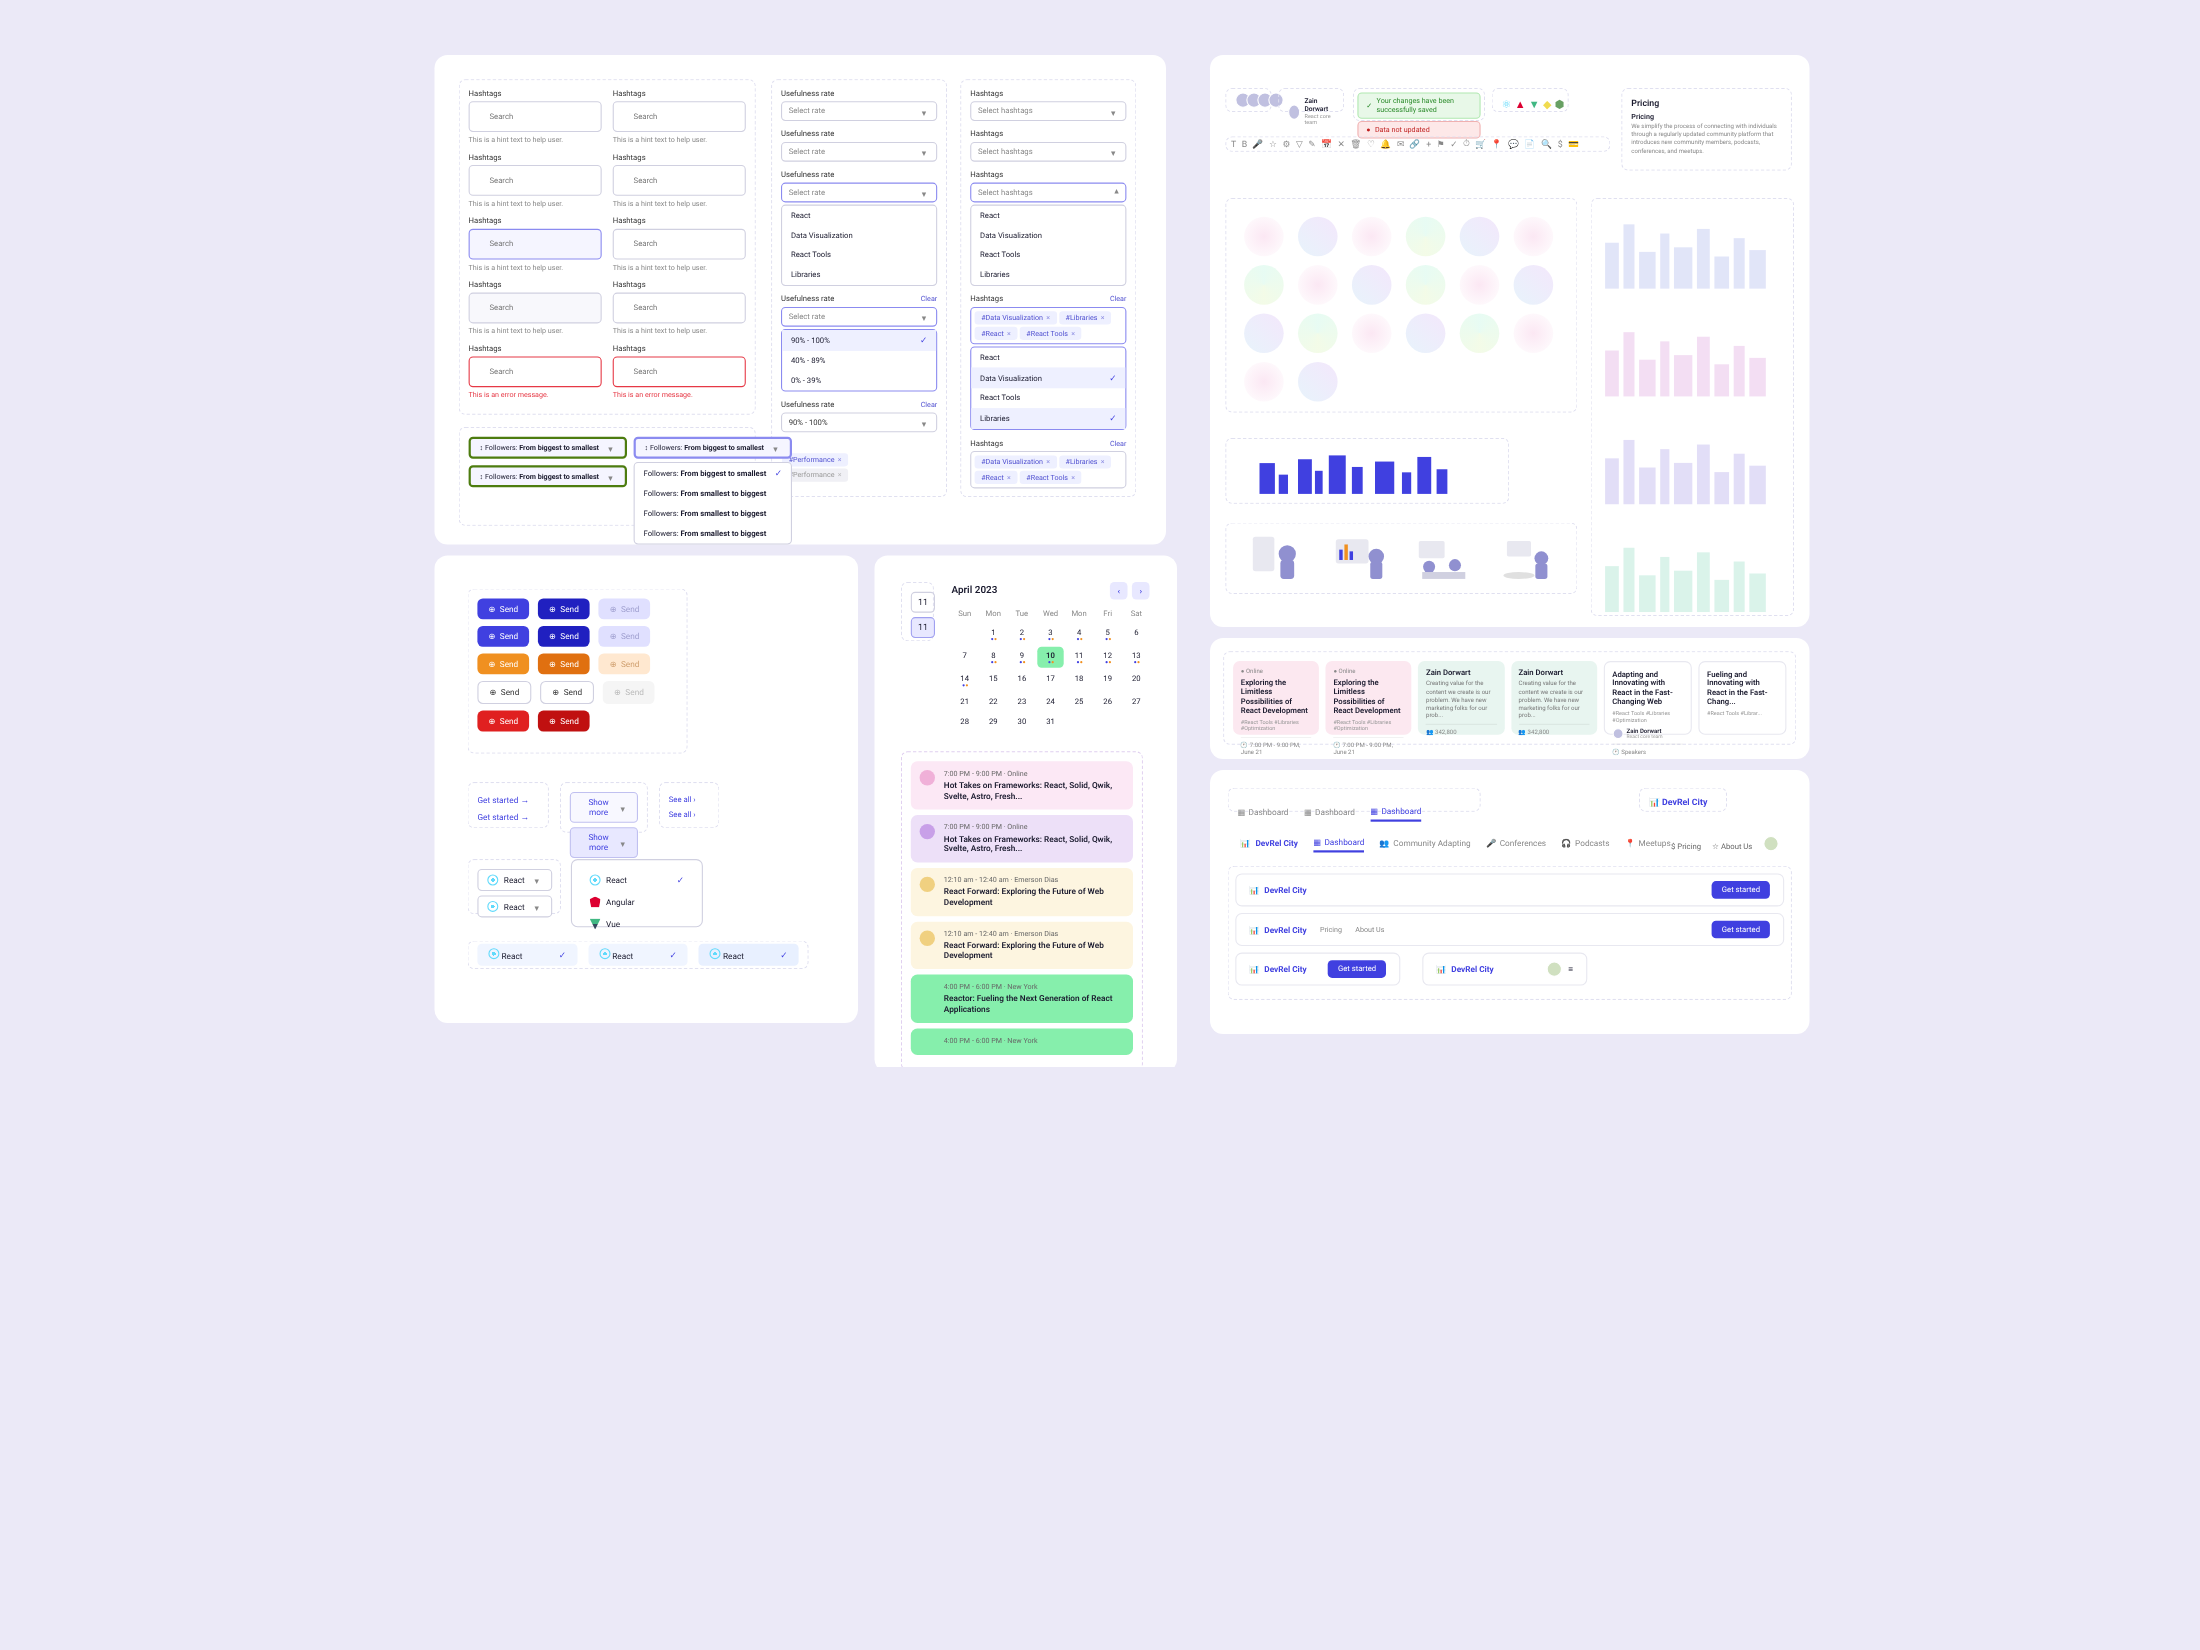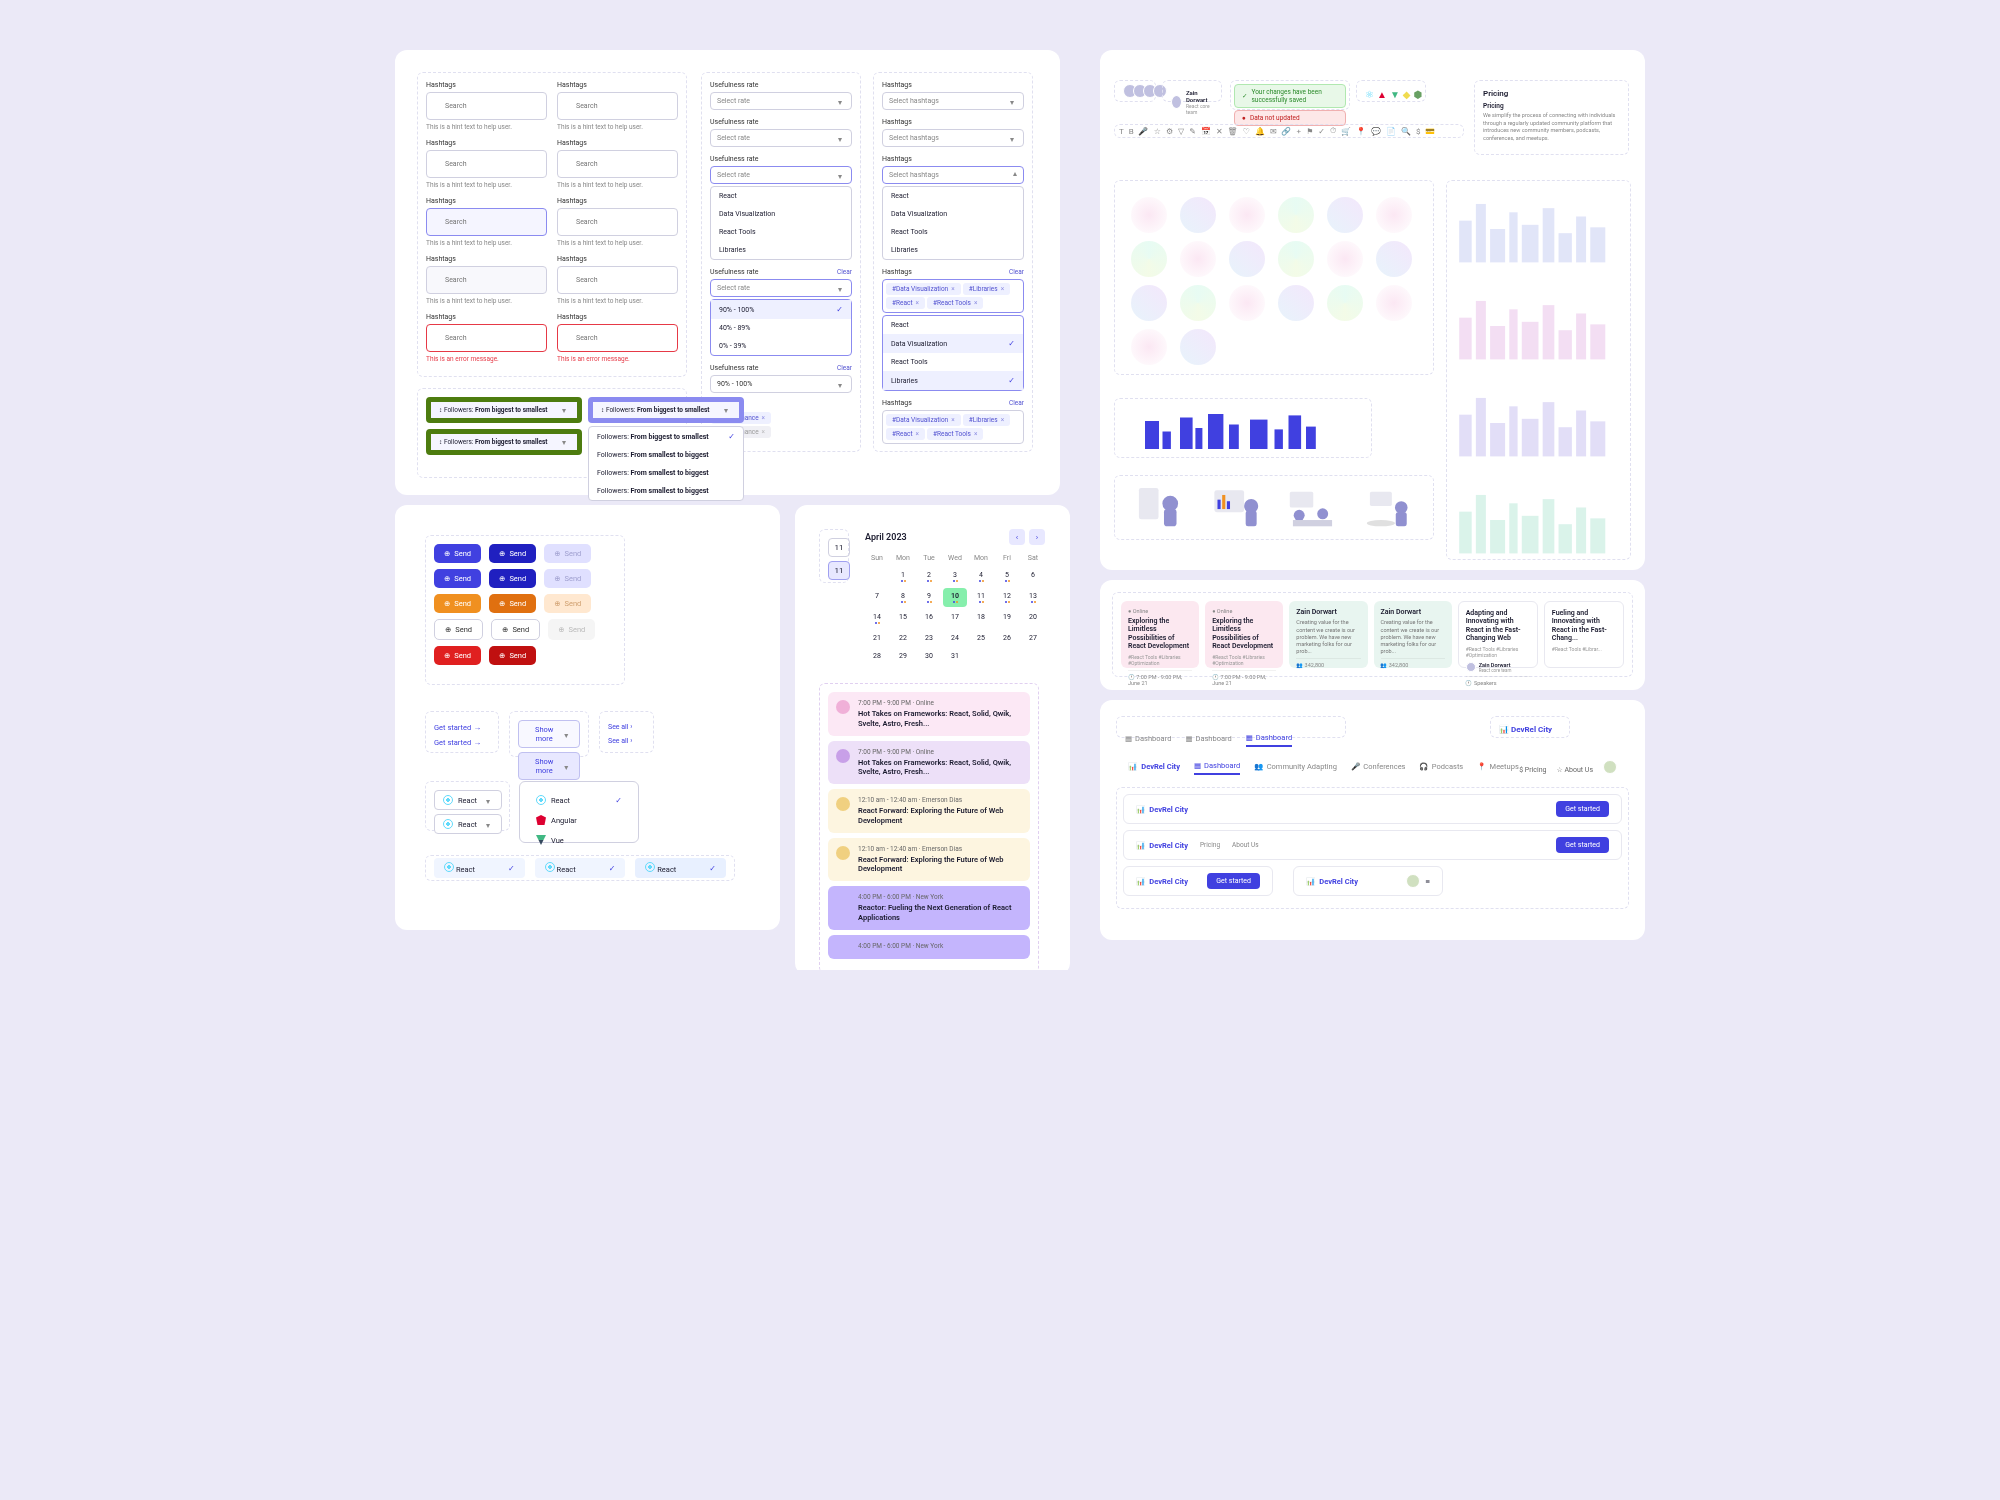--- a/index.html
+++ b/index.html
@@ -19,21 +19,21 @@
 .inp.blue{border-color:#8b8bf0;background:#f5f5ff}
 .inp.error{border-color:#e63946}
 .sel{width:100%;height:18px;border:1px solid #d0d0e0;border-radius:4px;padding:0 6px;font-size:7px;background:#fff;display:flex;align-items:center;justify-content:space-between;color:#888}
 .sel.blue{border-color:#8b8bf0}
 .dd{background:#fff;border:1px solid #8b8bf0;border-radius:4px;margin-top:2px}
 .dd-item{padding:5px 8px;font-size:7px;display:flex;justify-content:space-between;align-items:center}
 .dd-item.sel-item{background:#eef0ff}
 .chip{display:inline-block;background:#eef0ff;border-radius:3px;padding:2px 6px;font-size:6.5px;color:#5050d0;margin:1px}
 .chip .x{margin-left:3px;opacity:.6}
 .clear-link{float:right;font-size:6.5px;color:#5050d0}
-.sort-btn{background:#f5f5ff;border:5px solid #4d7c0f;border-radius:4px;padding:4px 8px;font-size:7px;display:flex;align-items:flex-start;gap:4px;width:156px;justify-content:space-between}
+.sort-btn{background:#f5f5ff;border:2px solid #4d7c0f;border-radius:4px;padding:4px 8px;font-size:7px;display:flex;align-items:flex-end;gap:4px;width:144px;justify-content:space-between}
 .sort-btn .t{font-size:6.5px}
 
 .p2{left:35px;top:485px;width:385px;height:425px}
 .btn{border:none;border-radius:5px;padding:5px 10px;font-size:7.5px;display:inline-flex;align-items:center;gap:4px;cursor:pointer}
 .btn-row{display:flex;gap:8px;margin-bottom:6px}
 .b-blue{background:#4040e0;color:#fff}
 .b-blue2{background:#2020c0;color:#fff}
 .b-bluelight{background:#e0e0ff;color:#a0a0d0}
 .b-orange{background:#f09020;color:#fff}
 .b-orange2{background:#e07010;color:#fff}
@@ -66,21 +66,21 @@
 .event{border-radius:6px;padding:7px 8px 7px 30px;margin-bottom:5px;position:relative;font-size:7px}
 .event .icon{position:absolute;left:8px;top:8px;width:14px;height:14px;border-radius:50%}
 .event .meta{color:#666;font-size:6.5px;margin-bottom:2px}
 .event .title{font-weight:600;font-size:7.5px;line-height:1.3}
 .ev-pink{background:#fce8f5}
 .ev-pink .icon{background:#f0b0d8}
 .ev-purple{background:#ede0f8}
 .ev-purple .icon{background:#c8a0e8}
 .ev-yellow{background:#fdf5e0}
 .ev-yellow .icon{background:#f0d080}
-.ev-teal{background:#c4b5fd}
+.ev-teal{background:#86efac}
 
 .p4{left:740px;top:30px;width:545px;height:520px}
 .avatars{display:flex;gap:-3px}
 .av{width:14px;height:14px;border-radius:50%;background:#c0c0e0;border:1.5px solid #fff;margin-left:-4px}
 .av:first-child{margin-left:0}
 .alert-green{background:#e8f8e8;border:1px solid #b0e8b0;color:#2a8a2a;border-radius:4px;padding:3px 7px;font-size:6.5px;display:flex;align-items:center;gap:4px}
 .alert-red{background:#fde8e8;border:1px solid #f0b0b0;color:#c02020;border-radius:4px;padding:3px 7px;font-size:6.5px;display:flex;align-items:center;gap:4px}
 .toolbar{display:flex;gap:4px;flex-wrap:wrap;align-items:center}
 .sphere-grid{display:grid;grid-template-columns:repeat(6,1fr);gap:8px;padding:8px}
 .sphere{width:36px;height:36px;border-radius:50%;opacity:.25}

